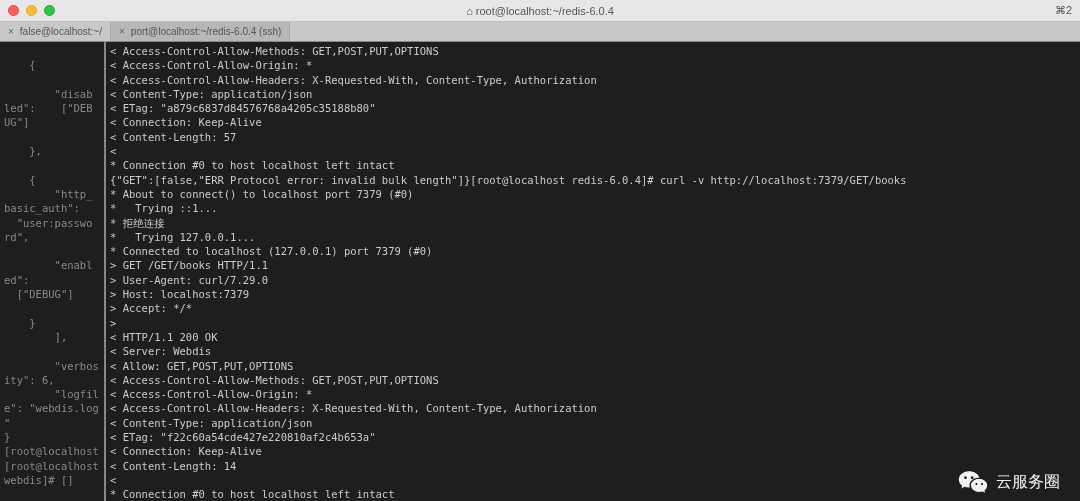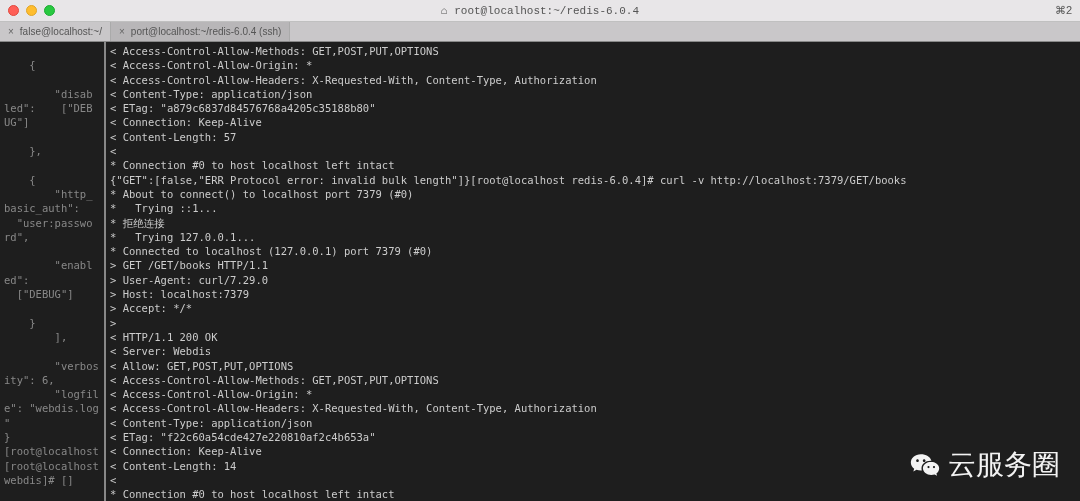--- a/index.html
+++ b/index.html
@@ -34,21 +34,21 @@
     }
     .tl-red { background: #ff5f57; border: 0.5px solid #e1493f; }
     .tl-yellow { background: #ffbd2e; border: 0.5px solid #e0a528; }
     .tl-green { background: #28c940; border: 0.5px solid #1dab34; }
     .title-text {
       position: absolute;
       left: 50%;
       transform: translateX(-50%);
       color: #555;
       font-size: 11px;
-      font-family: Liberation Mono, monospace;
+      font-family: Liberation Sans, sans-serif;
     }
     .title-right {
       margin-left: auto;
       color: #555;
       font-size: 11px;
       font-family: -apple-system, sans-serif;
     }
     .tabbar {
       height: 20px;
       background: #c9c7c9;
@@ -98,27 +98,27 @@
       padding: 2px 4px;
       white-space: pre;
       overflow: hidden;
       line-height: 14.3px;
       font-size: 10.5px;
       position: relative;
     }
     .watermark {
       position: absolute;
       right: 20px;
-      bottom: 17px;
+      bottom: 4px;
       display: flex;
       align-items: center;
       gap: 8px;
       color: #fff;
       font-family: -apple-system, "PingFang SC", sans-serif;
-      font-size: 28px;
+      font-size: 16px;
       opacity: 0.95;
     }
     .wechat-icon {
       width: 30px;
       height: 30px;
     }
   </style>
 </head>
 <body>
 

